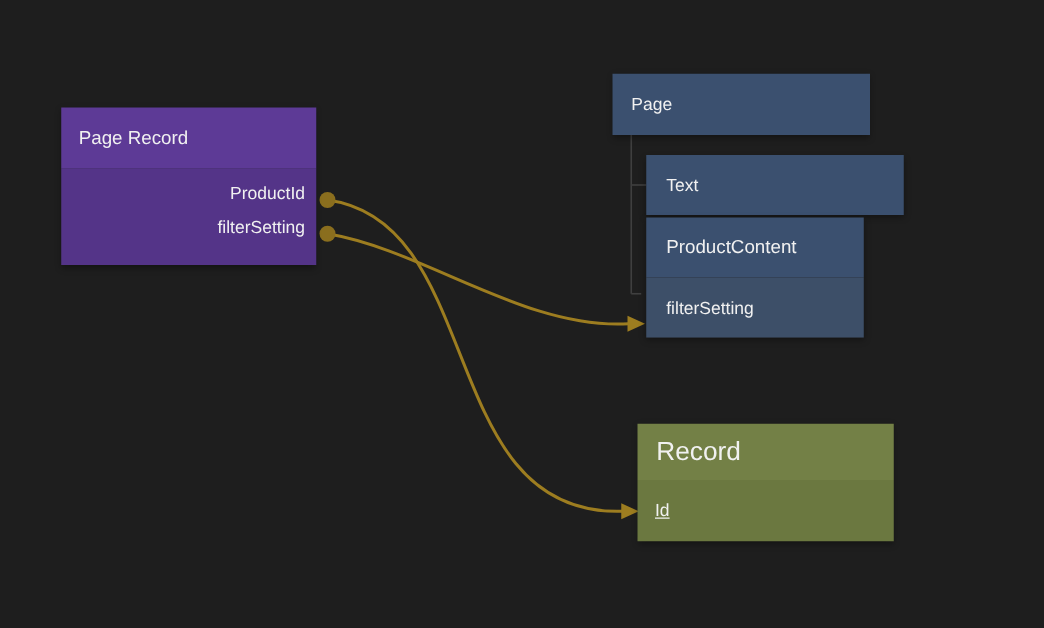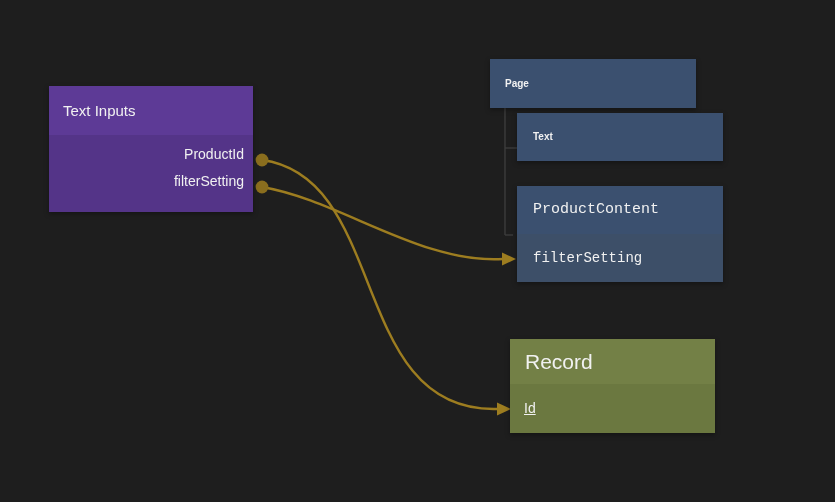--- a/index.html
+++ b/index.html
@@ -58,26 +58,25 @@
   .pi-field {
     height: 27px; line-height: 27px;
     text-align: right;
     padding-right: 9px;
     font-size: 14px;
   }
 
   
   .frame {
     background: var(--frame-header, #3b506f);
-    font-size: 10px;
-    font-weight: bold;
+    font-size: 14px;
   }
   .page-node { left: 490px; top: 59px;  width: 206px; height: 49px; line-height: 49px; padding-left: 15px; }
-  .text-node { left: 517px; top: 113px; width: 206px; height: 48px; line-height: 48px; padding-left: 16px; }
-  .pc-node   { left: 517px; top: 186px; width: 206px; font-family: Liberation Mono, monospace; }
+  .text-node { left: 517px; top: 124px; width: 206px; height: 48px; line-height: 48px; padding-left: 16px; }
+  .pc-node   { left: 517px; top: 174px; width: 174px; }
   .pc-header {
     height: 48px; line-height: 48px; padding-left: 16px;
     background: var(--frame-header, #3b506f);
     font-size: 15px;
   }
   .pc-field {
     height: 48px; line-height: 48px; padding-left: 16px;
     background: var(--frame-row, #3d4f68);
     font-size: 14px;
   }
@@ -117,21 +116,21 @@
     <g>
       <path class="wire" d="M262 187 C 340 200, 420 264, 503 259"></path>
       <polygon class="arrowhead" points="516,259 502,252.6 502,265.4"></polygon>
     </g>
 
     <circle class="port-dot" cx="262" cy="160" r="6.4"></circle>
     <circle class="port-dot" cx="262" cy="187" r="6.4"></circle>
   </svg>
 
   <div class="node page-inputs node-shadow">
-    <div class="pi-header">Text Inputs</div>
+    <div class="pi-header">Page Record</div>
     <div class="pi-body">
       <div class="pi-field">ProductId</div>
       <div class="pi-field">filterSetting</div>
     </div>
   </div>
 
   <div class="node frame page-node node-shadow">Page</div>
 
   <div class="node frame text-node node-shadow">Text</div>
 

